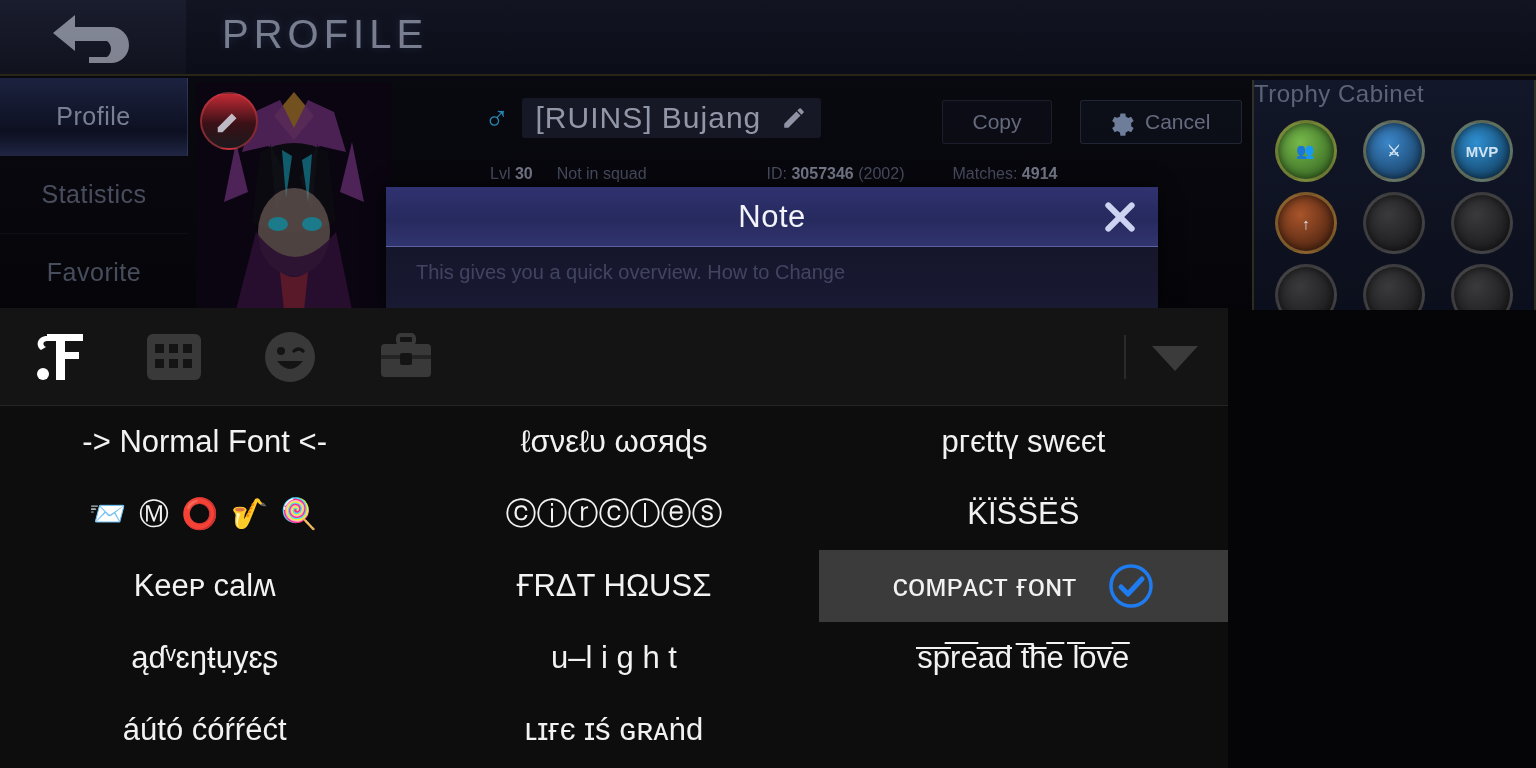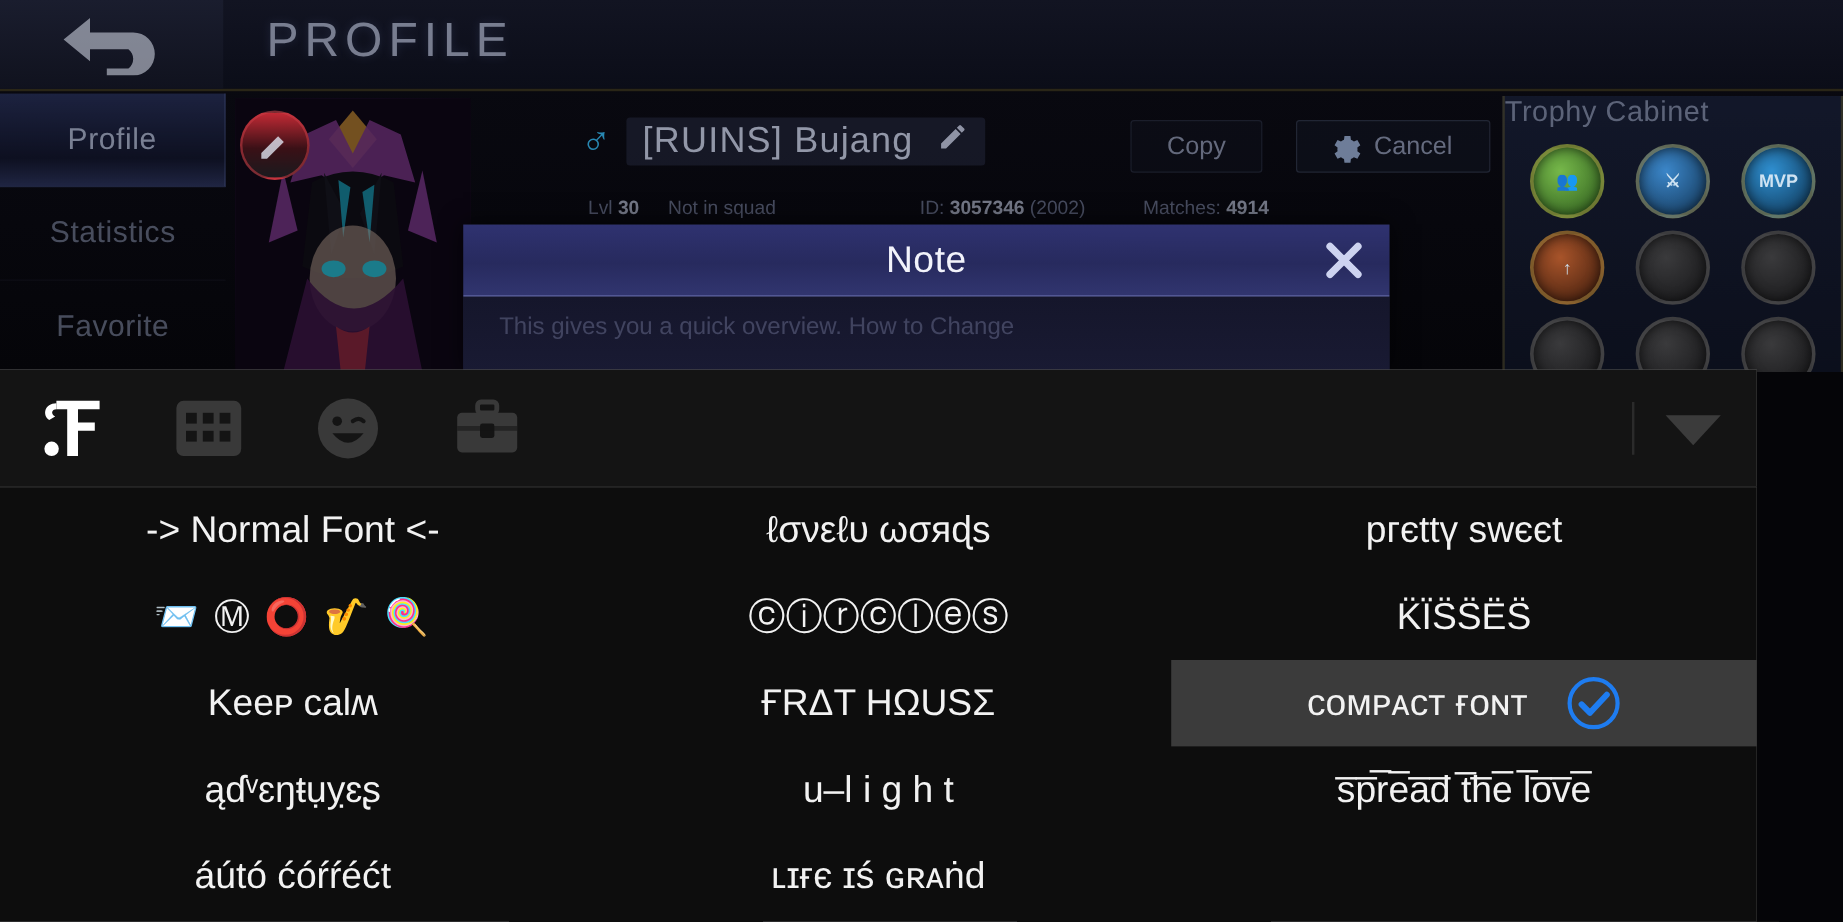--- a/index.html
+++ b/index.html
@@ -57,21 +57,21 @@
     border-radius: 50%;
     background: linear-gradient(180deg, #c22a35 0%, #3a1016 55%, #1a1a1e 100%);
     border: 2px solid rgba(200,60,70,.55);
     display: flex; align-items: center; justify-content: center;
   }
 
   .name-row { position: absolute; left: 484px; top: 98px; display: flex; align-items: center; gap: 12px; }
   .gender-icon { font-size: 34px; color: #2e9fd0; opacity: .85; }
   .name-plate {
     background: rgba(40,44,66,.45); padding: 3px 14px; border-radius: 3px;
-    display: flex; gap: 20px;
+    display: flex; align-items: center; gap: 20px;
   }
   .player-name { font-size: 30px; color: #c2c8da; opacity: .72; letter-spacing: 1px; }
   .pencil { width: 26px; height: 26px; opacity: .8; }
 
   .meta-row { position: absolute; left: 490px; top: 165px; display: flex; gap: 0; align-items: center; }
   .meta { font-size: 16px; color: #6d7590; opacity: .62; white-space: nowrap; }
   .meta b { color: #b5bcd0; font-weight: 700; }
   .meta-sp1 { width: 24px; } .meta-sp2 { width: 120px; }
 
   .btn-copy {
@@ -137,22 +137,22 @@
     height: 63px;
     background: linear-gradient(180deg, #15162b 0%, #191a33 100%);
   }
   .note-body-text {
     padding: 14px 30px 0; font-size: 20px; color: #9aa0c8; opacity: .32;
     white-space: nowrap; overflow: hidden;
   }
 
   
   .kb-panel {
-    position: absolute; left: 0; top: 308px; width: 1464px; height: 460px;
-    background: #a3a3a3;
+    position: absolute; left: 0; top: 308px; width: 1228px; height: 460px;
+    background: #ec4899;
   }
   .kb-toolbar {
     position: relative; height: 98px; background: #141414;
     border-bottom: 1px solid #242424;
     display: flex; align-items: center;
   }
   .tb-item {
     width: 116px; height: 98px;
     display: flex; align-items: center; justify-content: center;
   }

